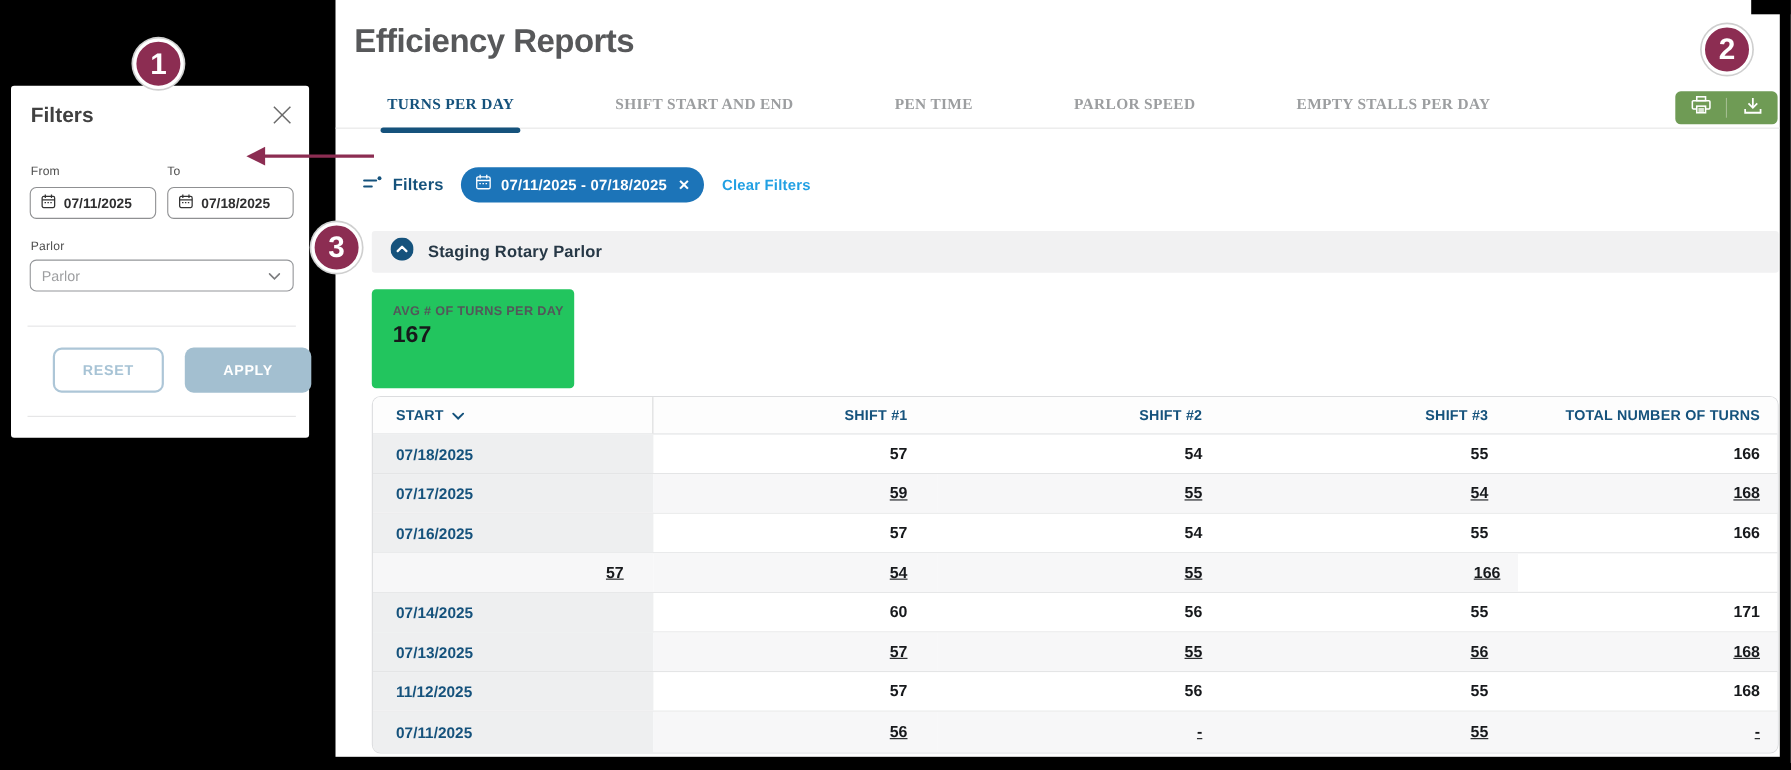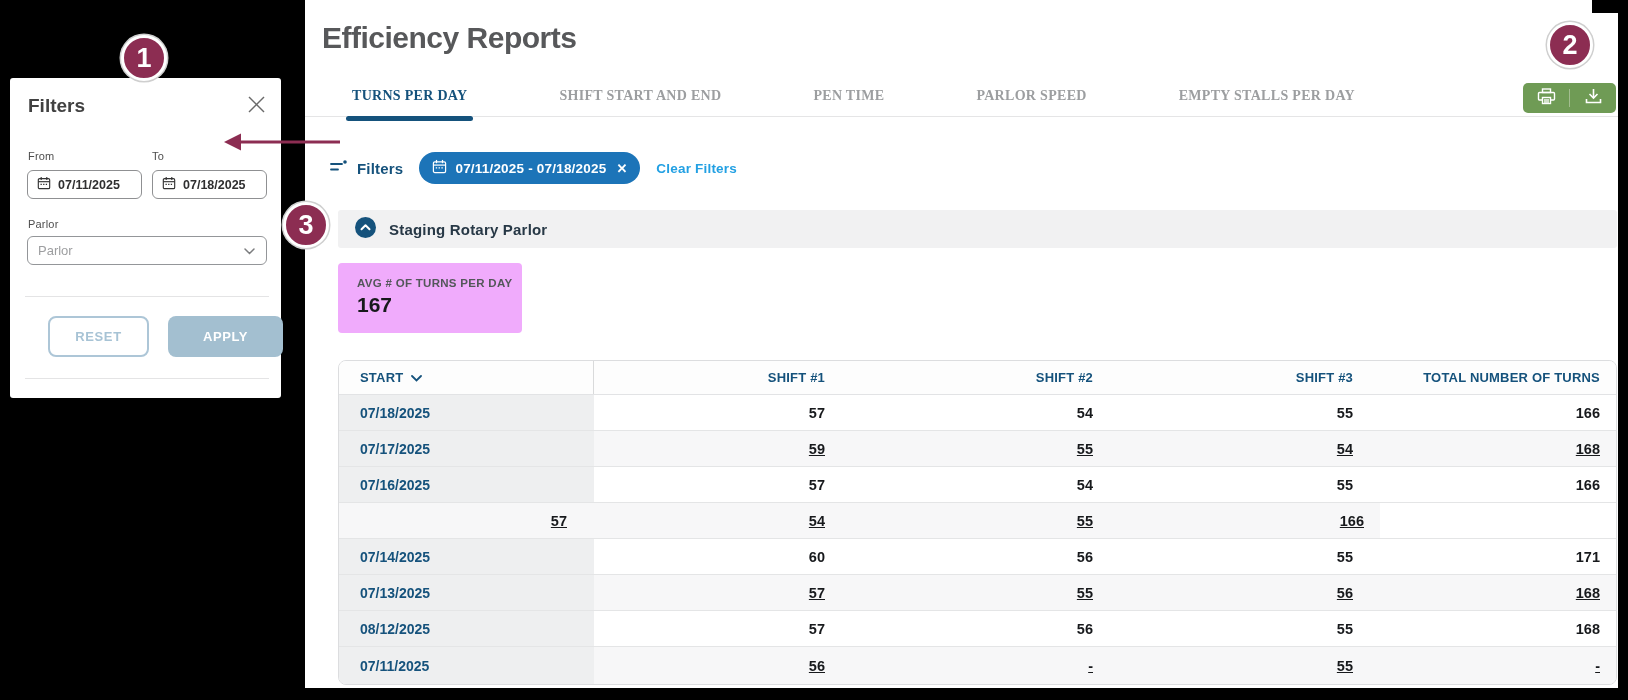--- a/index.html
+++ b/index.html
@@ -61,22 +61,22 @@
   
   .section-bar {
     position:absolute; left:33px; top:210px; width:1279px; height:38px;
     background:#f1f1f2; border-radius:3px;
     display:flex; align-items:center; padding-left:17px; cursor:pointer;
   }
   .section-bar .title { margin-left:13px; font-size:15px; font-weight:700; color:#273846; letter-spacing:0.2px; }
 
   
   .stat-card {
-    position:absolute; left:33px; top:263px; width:184px; height:70px;
-    background:#f0abfc; border-radius:4px; padding:14px 0 18px 19px;
+    position:absolute; left:33px; top:263px; width:184px; height:90px;
+    background:#22c55e; border-radius:4px; padding:14px 0 18px 19px;
   }
   .stat-card .stat-label { font-size:11.5px; font-weight:700; color:#53575a; letter-spacing:0.3px; }
   .stat-card .stat-value { margin-top:4px; font-size:21px; font-weight:700; color:#17191b; }
 
   
   .data-table {
     position:absolute; left:33px; top:360px; width:1279px;
     background:#fff; border:1px solid #dcdddf; border-radius:8px; overflow:hidden;
   }
   .grid-cols { display:grid; grid-template-columns:255px 258px 268px 260px 1fr; }
@@ -275,21 +275,21 @@
       <div class="cell num total">171</div>
     </div>
     <div class="trow alt grid-cols">
       <div class="cell date">07/13/2025</div>
       <div class="cell num">57</div>
       <div class="cell num">55</div>
       <div class="cell num">56</div>
       <div class="cell num total">168</div>
     </div>
     <div class="trow grid-cols">
-      <div class="cell date">08/12/2025</div>
+      <div class="cell date">11/12/2025</div>
       <div class="cell num">57</div>
       <div class="cell num">56</div>
       <div class="cell num">55</div>
       <div class="cell num total">168</div>
     </div>
     <div class="trow alt grid-cols">
       <div class="cell date">07/11/2025</div>
       <div class="cell num">56</div>
       <div class="cell num">-</div>
       <div class="cell num">55</div>

